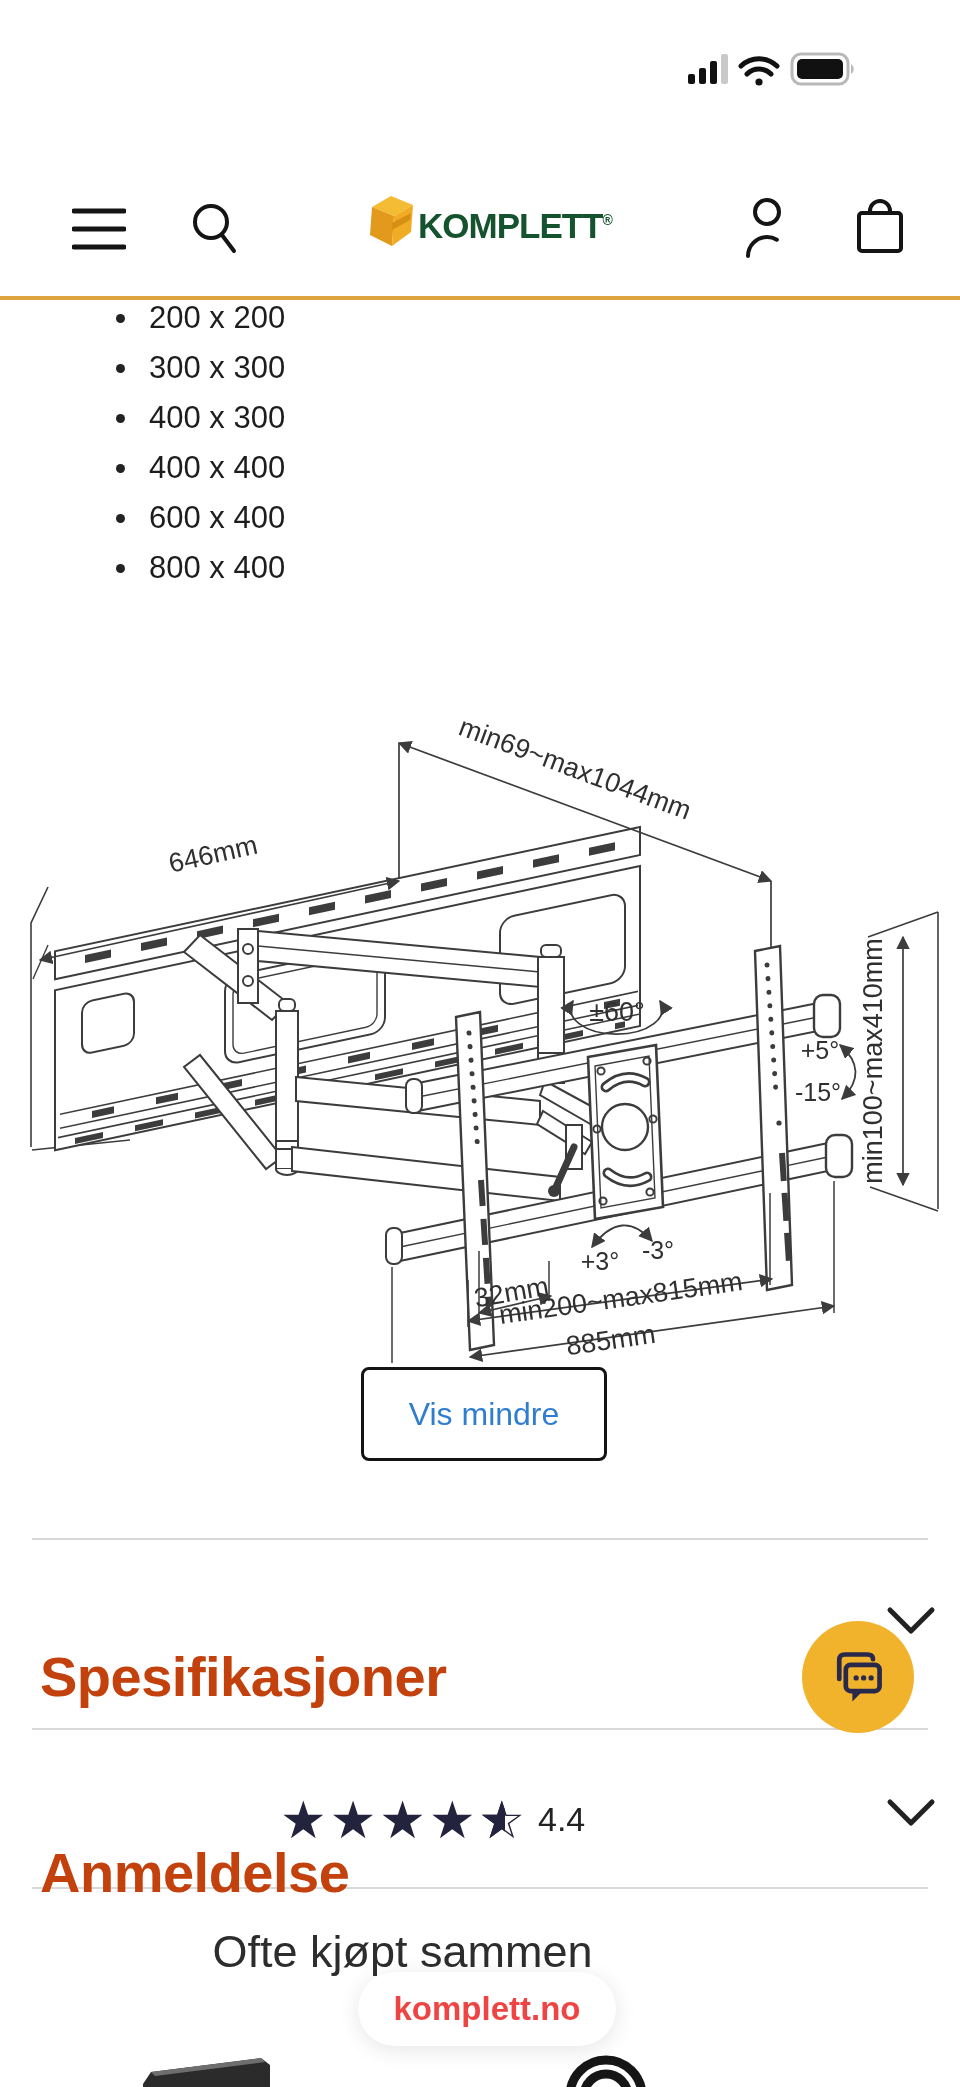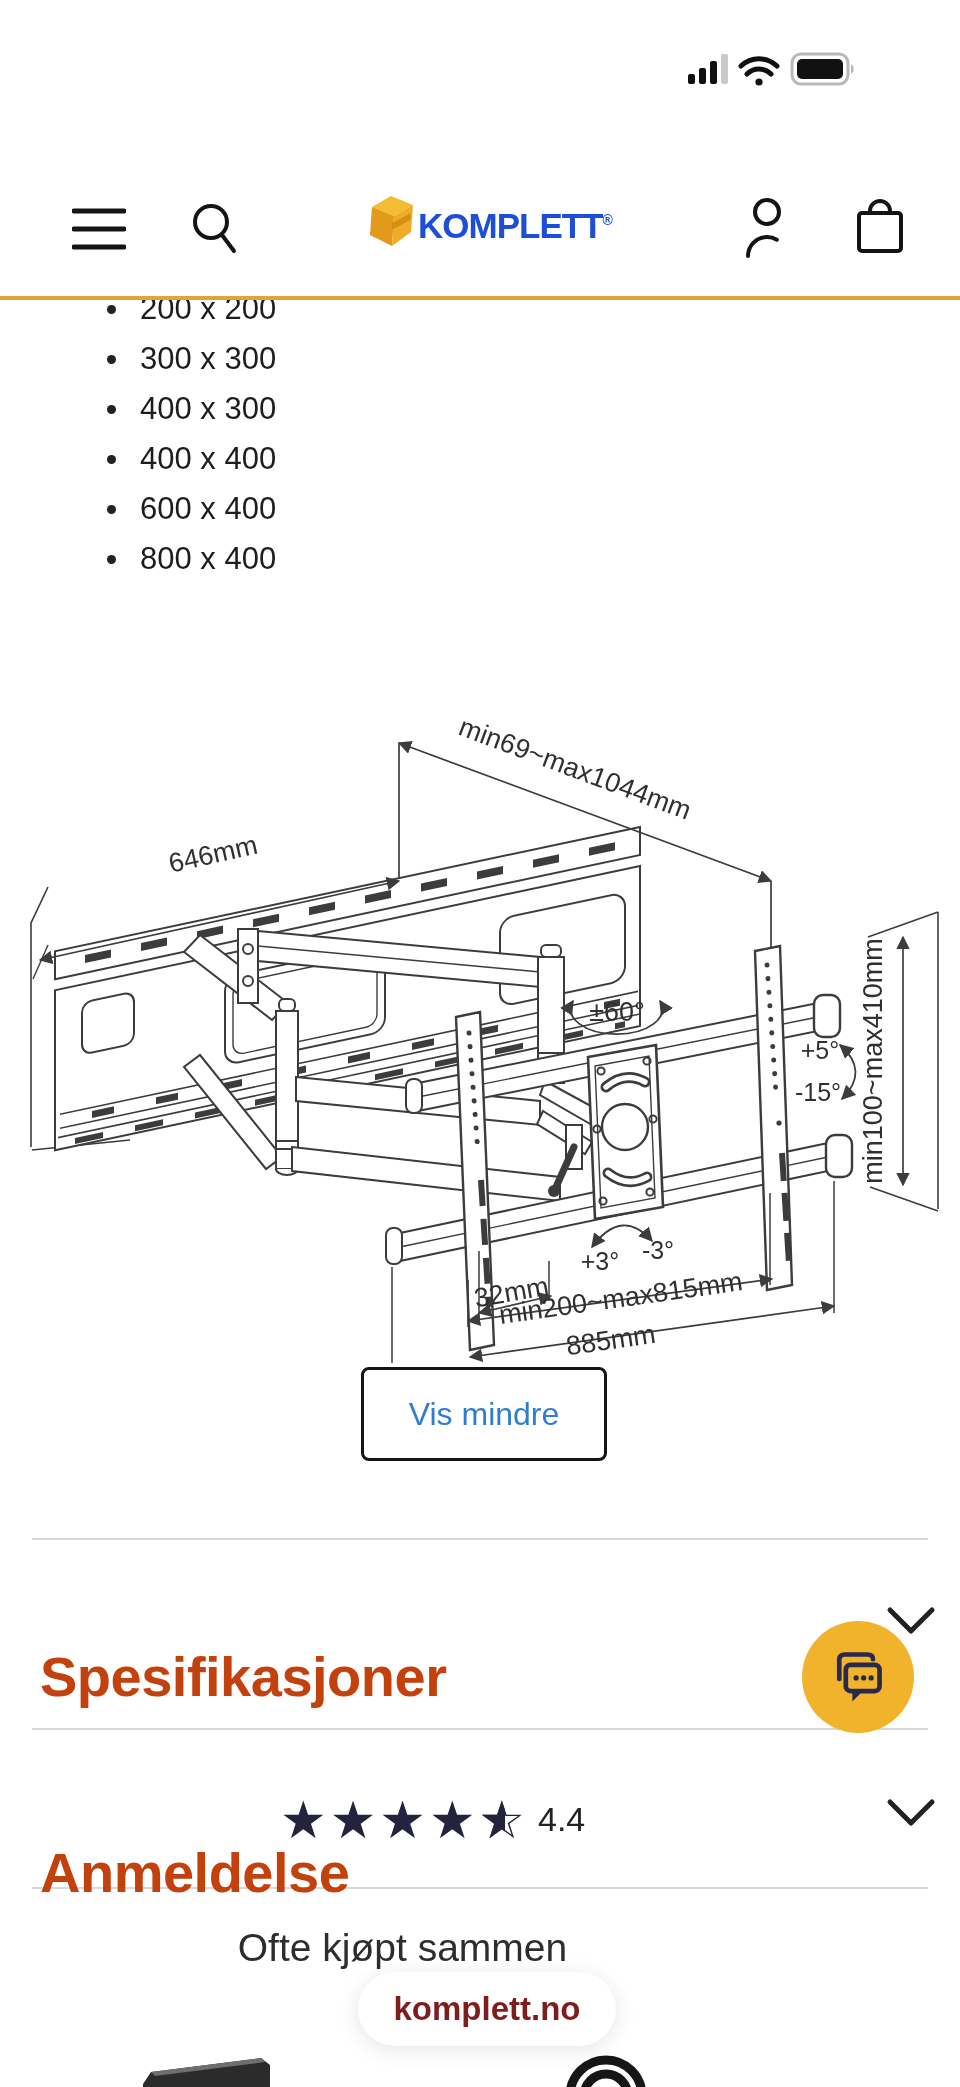--- a/index.html
+++ b/index.html
@@ -6,25 +6,25 @@
   .screen{position:relative;width:960px;height:2087px;background:#fff;overflow:hidden;
           font-family:"Liberation Sans", sans-serif;color:#1f1f1f;}
   .abs{position:absolute;}
 
   
   .statusbar{left:0;top:0;width:960px;height:100px;background:#fff;z-index:7;}
   .time{left:92px;top:44px;font-size:36px;font-weight:700;letter-spacing:.5px;color:#0b0b0b;}
 
   
   .header{left:0;top:0;width:960px;height:296px;background:#fff;border-bottom:4px solid #e0a43c;z-index:6;}
-  .brand{left:418px;top:206px;font-size:35px;font-weight:800;letter-spacing:-1px;color:#1d4ed8;text-align:center;}
+  .brand{left:418px;top:206px;font-size:35px;font-weight:800;letter-spacing:-1px;color:#14532d;text-align:center;}
   .brand sup{font-size:14px;font-weight:700;}
 
   
-  .vesa-list{left:0;top:277px;width:500px;margin:7px;padding:0;list-style:none;z-index:1;}
+  .vesa-list{left:0;top:277px;width:500px;margin:16px;padding:0;list-style:none;z-index:1;}
   .vesa-li{position:relative;height:50px;line-height:50px;padding-left:133px;
            font-size:31px;color:#1d1d1d;}
   .vesa-li::before{content:"";position:absolute;left:100px;top:21px;width:9px;height:9px;
                    border-radius:50%;background:#222;}
 
   
   .diagram{left:0;top:695px;z-index:1;}
   .dimtext{font-size:27px;fill:#303030;}
   .dimsmall{font-size:25px;fill:#303030;}
 
@@ -43,24 +43,24 @@
   
   .stars{left:280px;top:1790px;font-family:"DejaVu Sans", sans-serif;font-size:52px;
          letter-spacing:3px;color:#23233d;line-height:60px;z-index:2;}
   .star{display:inline-block;}
   .star.half{position:relative;}
   .star.half .sb{color:#23233d;}
   .star.half .sf{position:absolute;left:0;top:0;width:54%;overflow:hidden;color:#23233d;}
   .rating-value{left:538px;top:1800px;font-size:34px;color:#222;z-index:2;}
 
   
-  .often-title{left:0;top:1926px;width:805px;text-align:center;font-size:39px;color:#2d2d2d;z-index:2;}
+  .often-title{left:0;top:1926px;width:805px;text-align:center;font-size:45px;color:#2d2d2d;z-index:2;}
   .wm-pill{left:358px;top:1972px;width:258px;height:74px;background:#fff;border-radius:37px;
            box-shadow:0 4px 22px rgba(0,0,0,.10);display:flex;align-items:center;justify-content:center;
-           font-size:33px;font-weight:600;color:#7f1d1d;z-index:2;}
+           font-size:33px;font-weight:600;color:#ef4444;z-index:2;}
   .prod{z-index:1;}
 </style>
 </head>
 <body>
 
 <div class="screen">
 
   <ul class="abs vesa-list">
       <li class="vesa-li">200 x 200</li>
       <li class="vesa-li">300 x 300</li>

